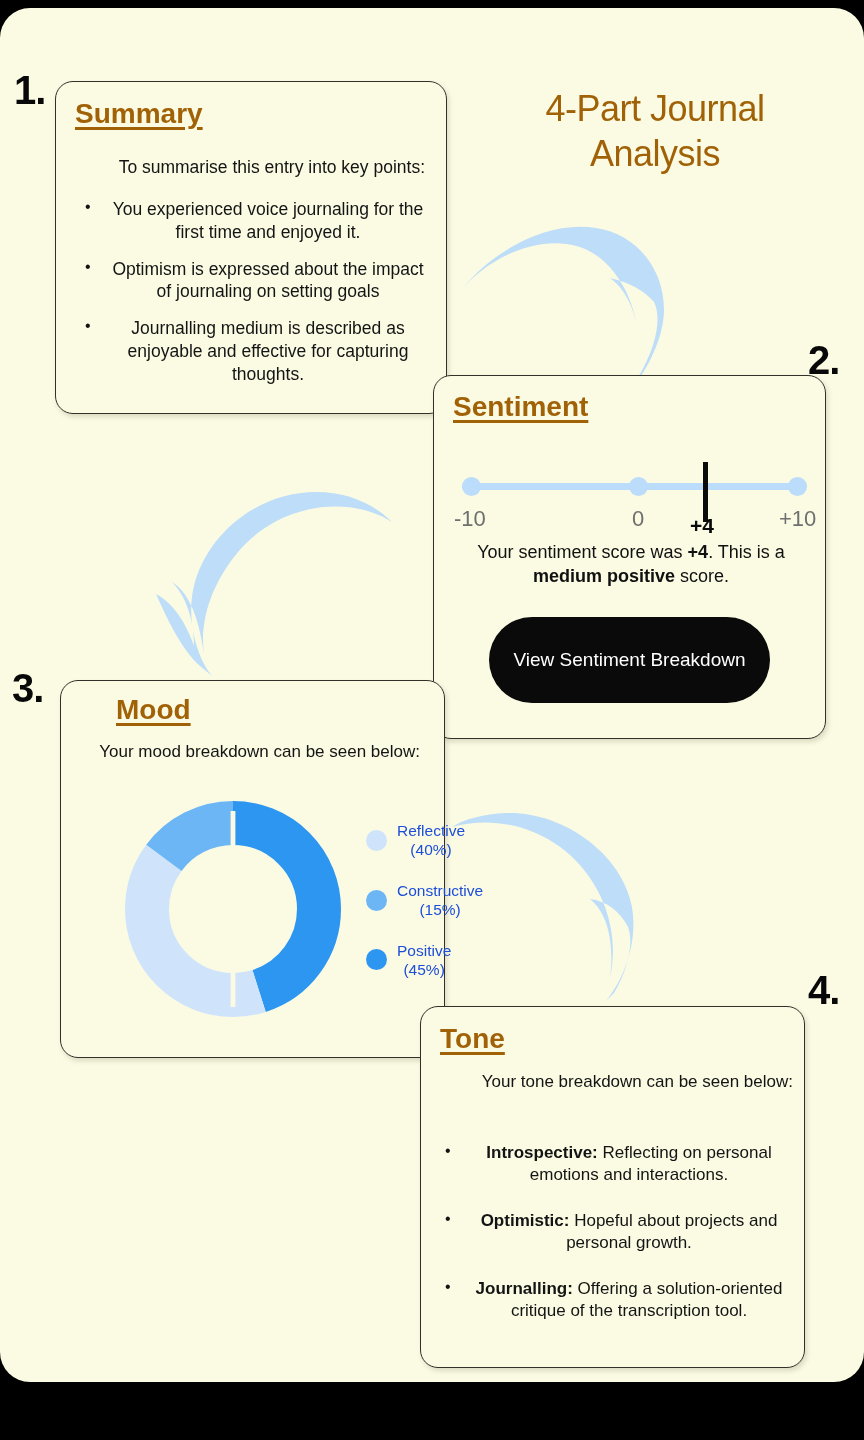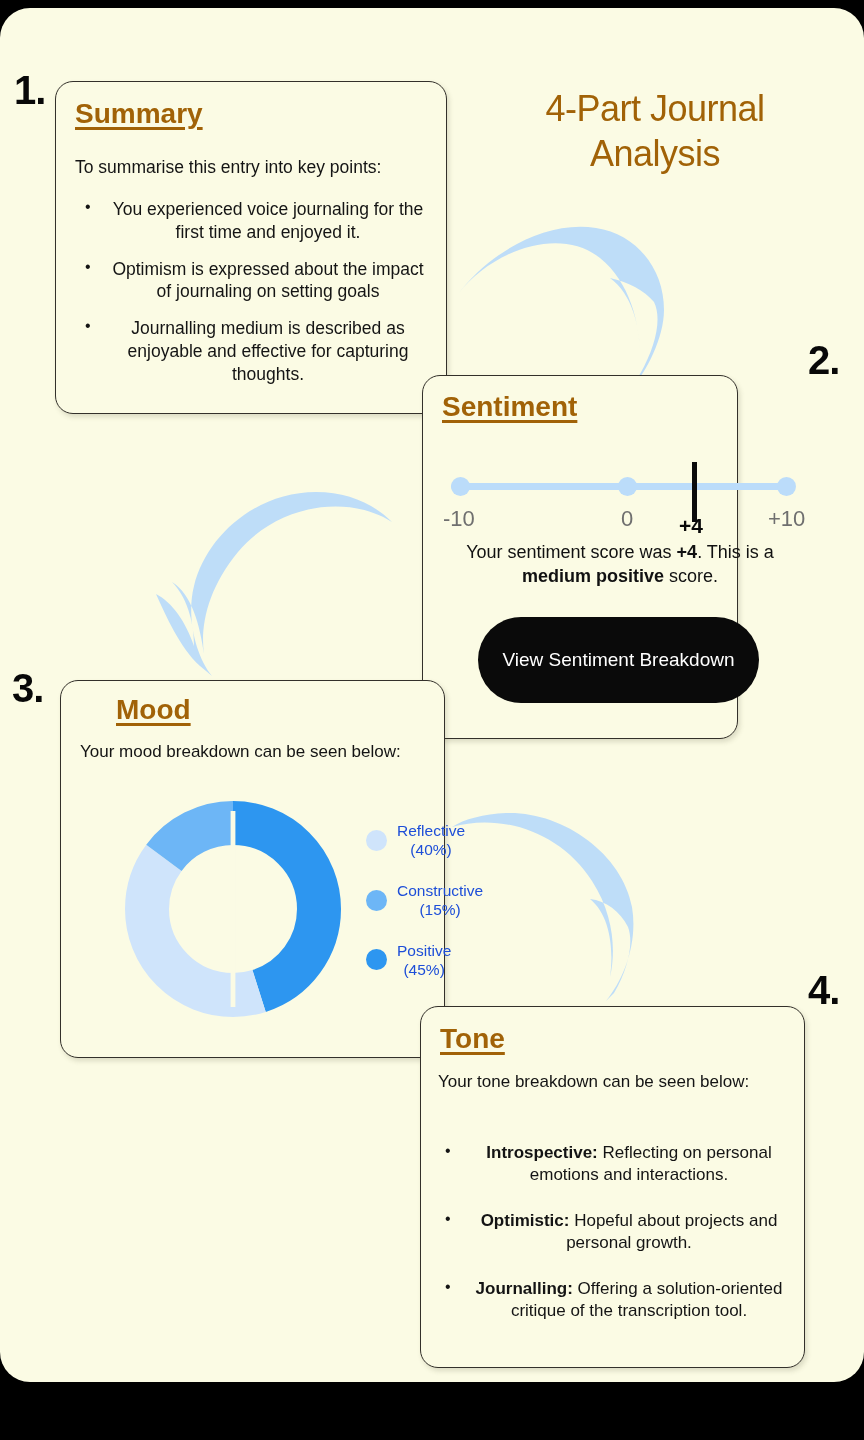--- a/index.html
+++ b/index.html
@@ -15,42 +15,42 @@
   .card{
     position:absolute;background:#FBFBE4;border:1.6px solid #33302a;
     border-radius:18px;box-sizing:border-box;
     box-shadow:2px 3px 5px rgba(80,75,50,0.18);
   }
   .card-title{
     font-size:28px;font-weight:bold;color:#a16207;
     text-decoration:underline;text-underline-offset:4px;
     text-decoration-thickness:2.5px;display:inline-block;
   }
-  .body-text{font-size:17.5px;color:#141414;line-height:1.33;}
+  .body-text{font-size:17.5px;color:#141414;line-height:1.33;text-align:right;}
   ul.bullets{margin:0;padding:0;list-style:none;text-align:center;}
   ul.bullets li{
     position:relative;padding-left:20px;font-size:17.5px;
     color:#141414;line-height:1.30;margin-bottom:14px;
   }
   ul.bullets li:before{
     content:"\2022";position:absolute;left:2px;top:-1px;font-size:16px;
   }
   
   #summary-card{left:55px;top:73px;width:392px;height:333px;}
   #summary-card .card-title{position:absolute;left:19px;top:16px;}
   #summary-card .intro{position:absolute;left:19px;top:74px;width:350px;}
   #summary-card .bl{position:absolute;left:27px;top:116px;width:350px;}
   
   #main-title{
     position:absolute;left:460px;top:78px;width:390px;text-align:center;
     font-size:36px;font-weight:normal;color:#a16207;line-height:1.25;
     letter-spacing:-0.5px;
   }
   
-  #sentiment-card{left:422px;top:367px;width:316px;height:364px;}
+  #sentiment-card{left:433px;top:367px;width:393px;height:364px;}
   #sentiment-card .card-title{position:absolute;left:19px;top:15px;}
   .slider-wrap{position:absolute;left:18px;top:80px;width:358px;height:70px;}
   .slider-line{position:absolute;left:10px;top:27px;width:335px;height:7px;
     background:#BBDCFA;border-radius:4px;}
   .slider-dot{position:absolute;top:21px;width:19px;height:19px;border-radius:50%;
     background:#BBDCFA;}
   .slider-marker{position:absolute;width:5px;height:60px;background:#0b0b0b;top:6px;}
   .slider-lab{position:absolute;font-size:22px;color:#6f6f6f;top:50px;}
   .slider-lab.active{color:#0a0a0a;font-weight:bold;font-size:21px;top:58px;}
   #sent-desc{position:absolute;left:18px;top:164px;width:358px;text-align:center;

